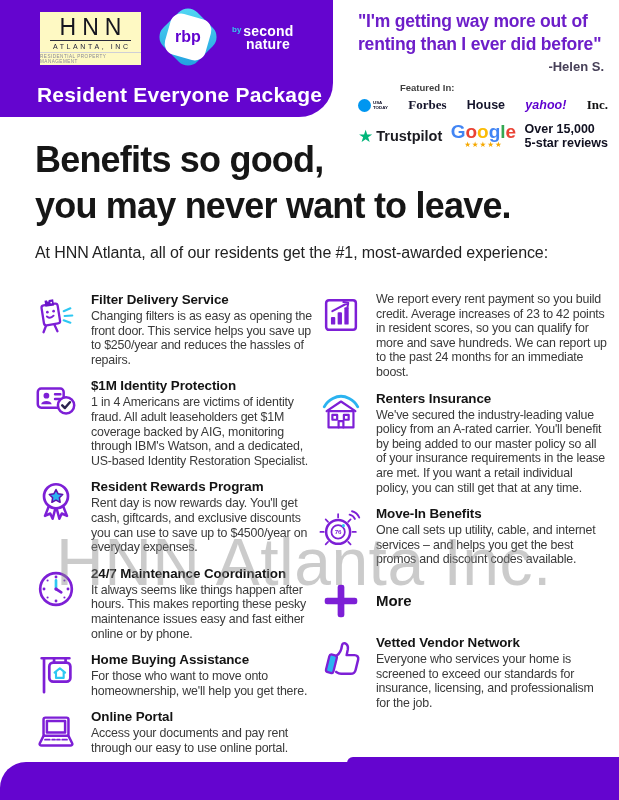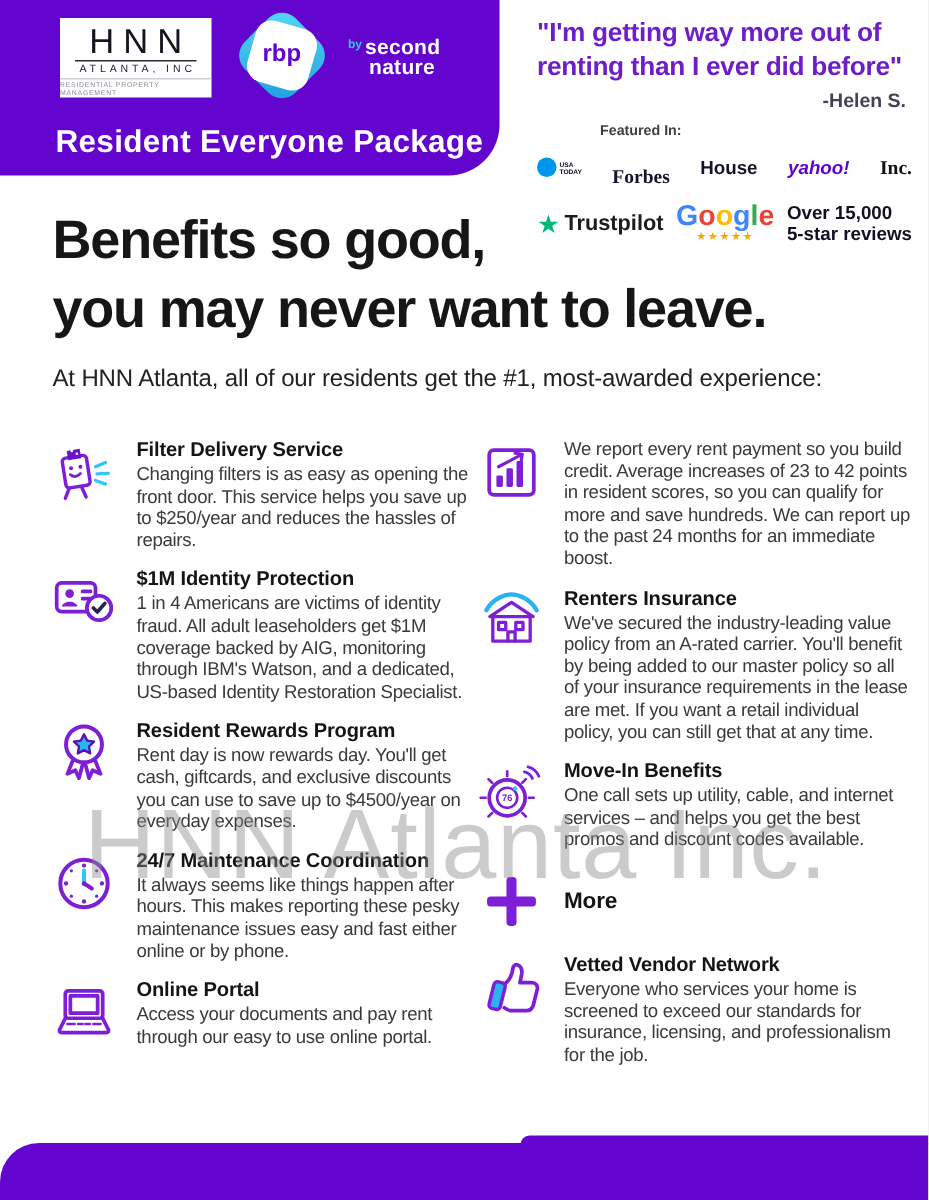--- a/index.html
+++ b/index.html
@@ -9,21 +9,21 @@
     background:#ffffff; overflow:hidden;
     font-family:"Liberation Sans","DejaVu Sans",sans-serif;
   }
   
   .banner {
     position:absolute; left:0; top:0; width:333px; height:117px;
     background:#6405cf; border-radius:0 0 34px 0;
   }
   .hnn-logo {
     position:absolute; left:40px; top:12px; width:101px; height:53px;
-    background:#ffffff; display:flex; flex-direction:column; align-items:center;
+    background:#fef9c3; display:flex; flex-direction:column; align-items:center;
     justify-content:center; padding-top:2px;
   }
   .hnn-name { font-size:23px; font-weight:400; color:#15151f; letter-spacing:6px; padding-left:6px; line-height:24px; }
   .hnn-sub  { font-size:7px; font-weight:500; color:#22223a; letter-spacing:2.6px; padding-left:2.6px; border-top:1px solid #2a2a3a; padding-top:2px; margin-top:1px; }
   .hnn-tag  { font-size:4.6px; color:#8a8a95; letter-spacing:0.5px; margin-top:2px; border-top:1px solid #cfcfd6; padding-top:1px; }
   .rbp { position:absolute; left:152px; top:6px; width:176px; height:64px; }
   .rbp-diamond {
     position:absolute; left:12px; top:7px; width:48px; height:48px; border-radius:13px;
     background:linear-gradient(135deg,#56dbf4,#1e9ddf); transform:rotate(45deg);
   }
@@ -39,21 +39,21 @@
   .banner-title { position:absolute; left:37px; top:83px; font-size:21px; font-weight:800; color:#ffffff; letter-spacing:0.2px; }
   
   .header-right { position:absolute; left:358px; top:10px; width:252px; }
   .quote { color:#6d1ec9; font-weight:700; font-size:17.5px; line-height:23px; letter-spacing:-0.2px; white-space:nowrap; }
   .attribution { text-align:right; font-size:13px; font-weight:700; color:#474058; margin-top:3px; padding-right:6px; }
   .featured-label { margin-top:8px; font-size:9.5px; font-weight:600; color:#3f3f3f;padding-left:42px; }
   .press-row { display:flex; align-items:center; justify-content:space-between; margin-top:4px; padding-right:2px; }
   .usa { display:flex; align-items:center; gap:2px; }
   .usa-dot { width:13px; height:13px; border-radius:50%; background:#0096f0; display:inline-block; }
   .usa-text { display:flex; flex-direction:column; font-size:4.4px; font-weight:800; color:#0a0a23; line-height:5px; }
-  .press-forbes { font-family:"Liberation Serif",serif; font-weight:700; font-size:13px; color:#14142b;margin-top:13px; }
+  .press-forbes { font-family:"Liberation Serif",serif; font-weight:700; font-size:13px; color:#14142b; }
   .press-house  { font-weight:800; font-size:12.5px; color:#14142b; }
   .press-yahoo  { font-style:italic; font-weight:800; font-size:12.5px; color:#5e00cf; }
   .press-inc    { font-family:"Liberation Serif",serif; font-weight:800; font-size:13px; color:#111111; }
   .reviews-row { display:flex; align-items:center; justify-content:space-between; margin-top:9px; padding-right:2px; }
   .trustpilot { display:flex; align-items:center; gap:3px; font-size:14.5px; font-weight:700; color:#1b1b21; }
   .tp-star { color:#00b67a; font-size:17px; line-height:17px; }
   .google { display:flex; flex-direction:column; align-items:center; }
   .g-word { font-size:19px; font-weight:600; line-height:18px; }
   .g-stars { font-size:7.5px; color:#f5a800; letter-spacing:1px; line-height:8px; }
   .review-summary { font-size:12.5px; font-weight:800; color:#101020; line-height:14px; }
@@ -229,20 +229,36 @@
           <path d="M24 24 L29.5 27.5" stroke="#7d1fd6" stroke-width="2.8" stroke-linecap="round"></path>
           <circle cx="24" cy="24" r="1.6" fill="#7d1fd6"></circle>
         </svg>
       </span>
       <div class="btext">
         <div class="btitle">24/7 Maintenance Coordination</div>
         <div class="bdesc">It always seems like things happen after hours. This makes reporting these pesky maintenance issues easy and fast either online or by phone.</div>
       </div>
     </div>
 
+    <div class="benefit">
+      <span class="bicon">
+        <svg viewBox="0 0 48 48">
+          <g stroke="#7d1fd6" stroke-width="2.8" fill="none" stroke-linecap="round" stroke-linejoin="round">
+            <path d="M9 6.5 H38 M11.5 6.5 V42"></path>
+            <path d="M22 6.5 v4 M34 6.5 v4"></path>
+            <rect x="17" y="11" width="22" height="20" rx="4"></rect>
+          </g>
+          <path d="M22.5 21.5 l5.5 -4.5 5.5 4.5 M24 20.5 v6.5 h8 v-6.5" stroke="#2cc7f2" stroke-width="2.2" fill="none" stroke-linecap="round" stroke-linejoin="round"></path>
+        </svg>
+      </span>
+      <div class="btext">
+        <div class="btitle">Home Buying Assistance</div>
+        <div class="bdesc">For those who want to move onto homeownership, we'll help you get there.</div>
+      </div>
+    </div>
 
     <div class="benefit">
       <span class="bicon">
         <svg viewBox="0 0 48 48">
           <g stroke="#7d1fd6" stroke-width="2.6" fill="none" stroke-linejoin="round" stroke-linecap="round">
             <rect x="11" y="9" width="26" height="19" rx="2"></rect>
             <rect x="14.5" y="12.5" width="19" height="12"></rect>
             <path d="M11 28 L7 36 q-0.5 2 2 2 h30 q2.5 0 2 -2 L37 28"></path>
           </g>
           <path d="M12.5 32 h5 M20 32 h3 M25 32 h3 M30.5 32 h5" stroke="#7d1fd6" stroke-width="1.8" stroke-linecap="round"></path>

